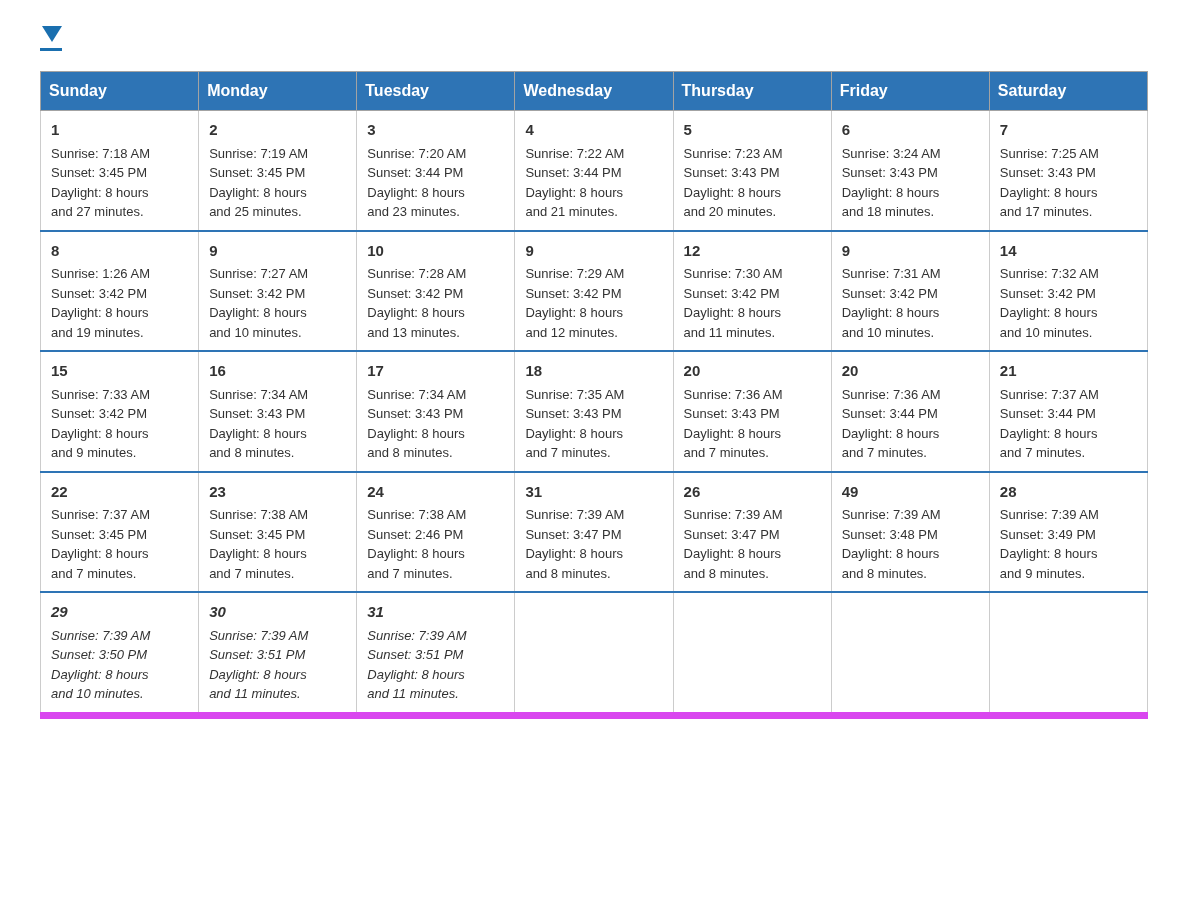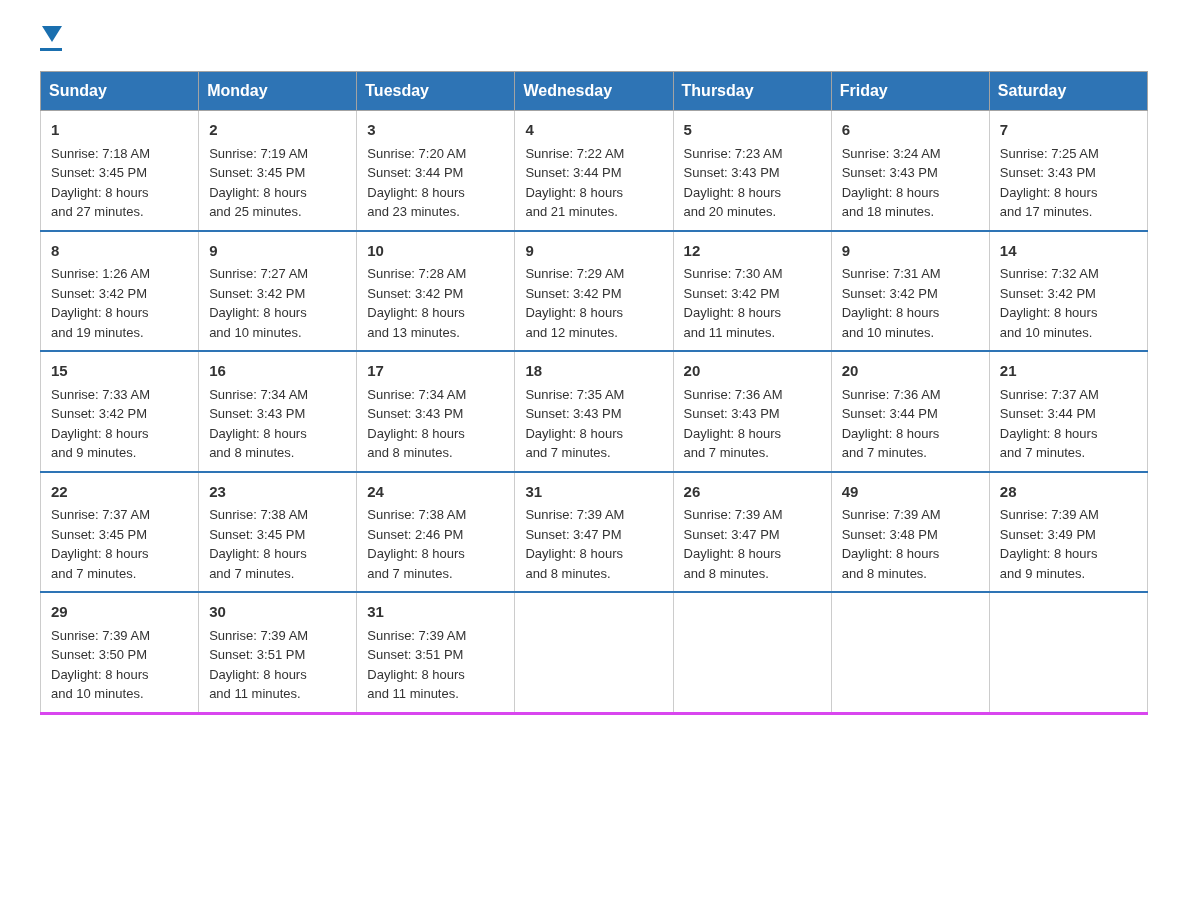--- a/index.html
+++ b/index.html
@@ -91,21 +91,22 @@
     .day-num {
       font-size: 15px;
       font-weight: bold;
       display: block;
       margin-bottom: 2px;
     }
     .week-row td {
       border-bottom: 2px solid #2e74b5;
     }
     tr:last-child td {
-      border-bottom: 3px solid #d946ef;
+      border-bottom: 7px solid #d946ef;
+      font-style: italic;
     }
     .empty-cell {
       background: #fff;
     }
   </style>
 </head>
 <body>
 
 <div class="header">
   <div class="logo">

